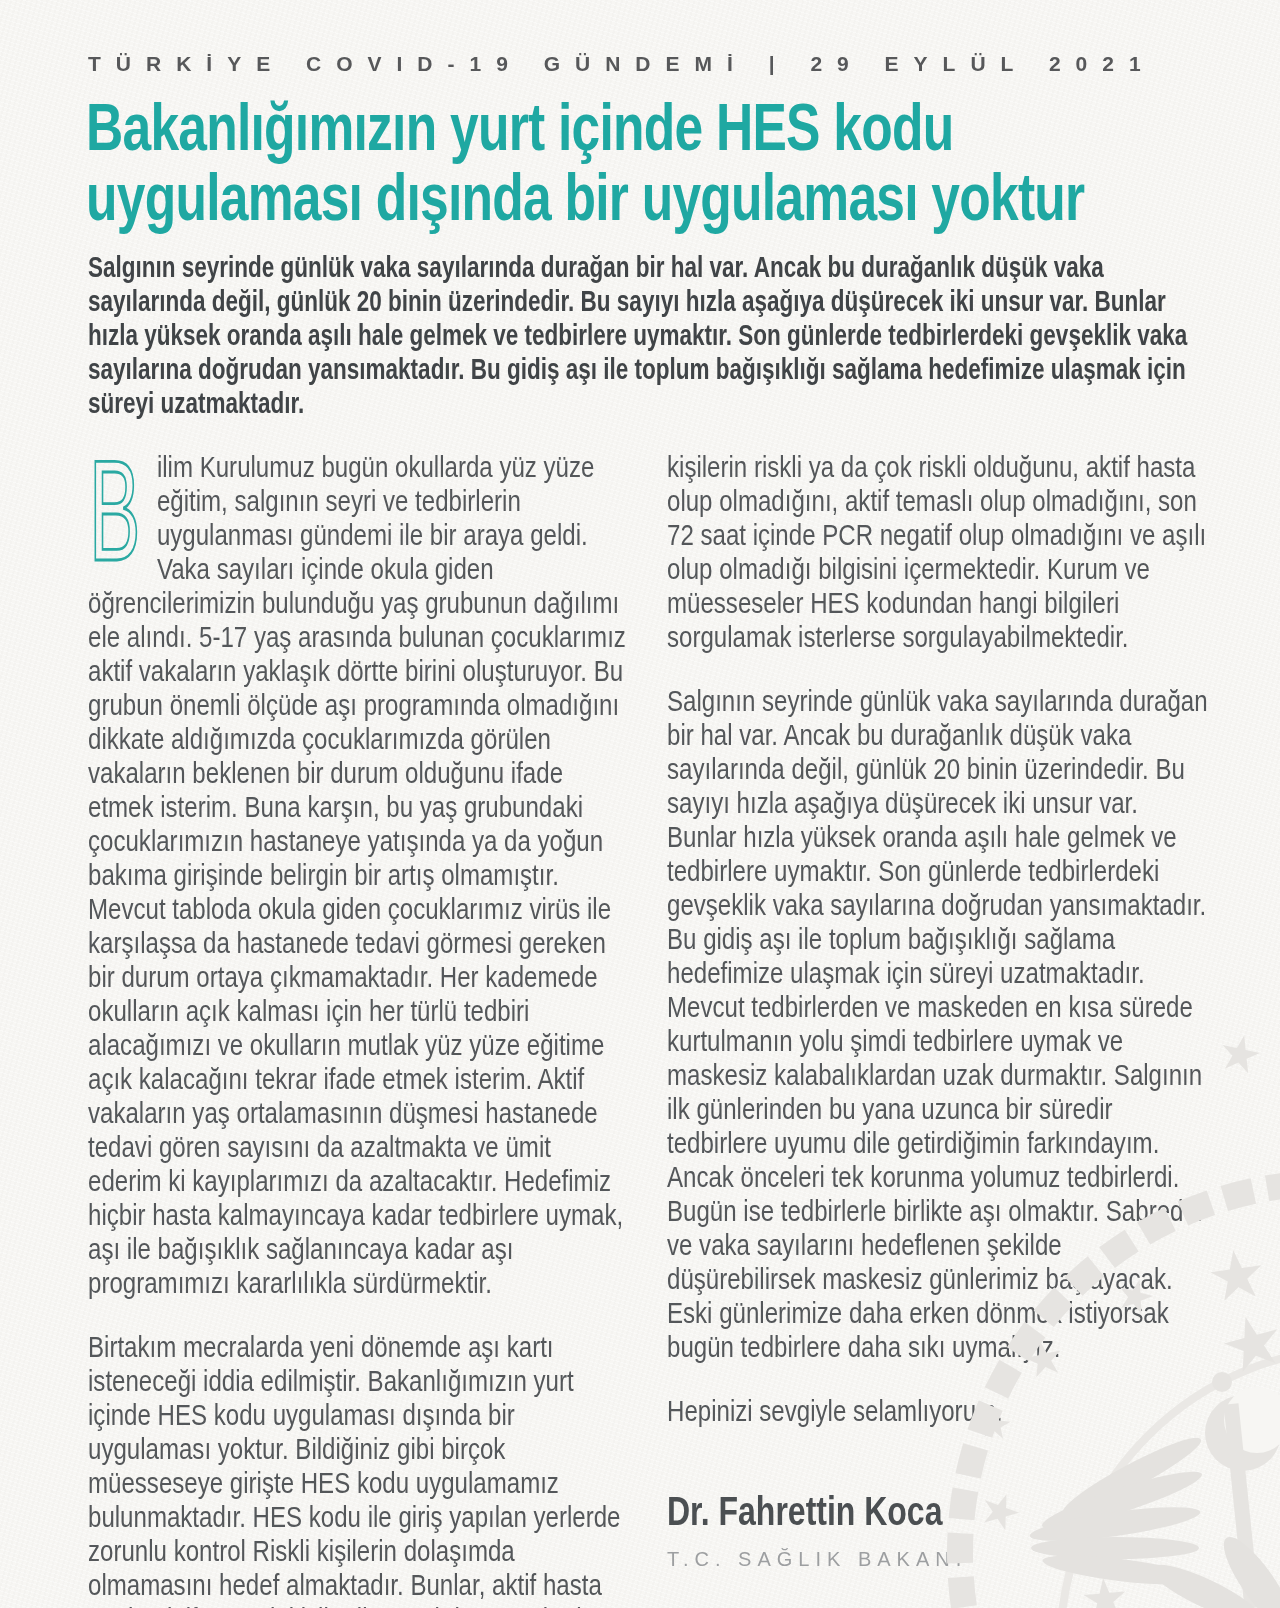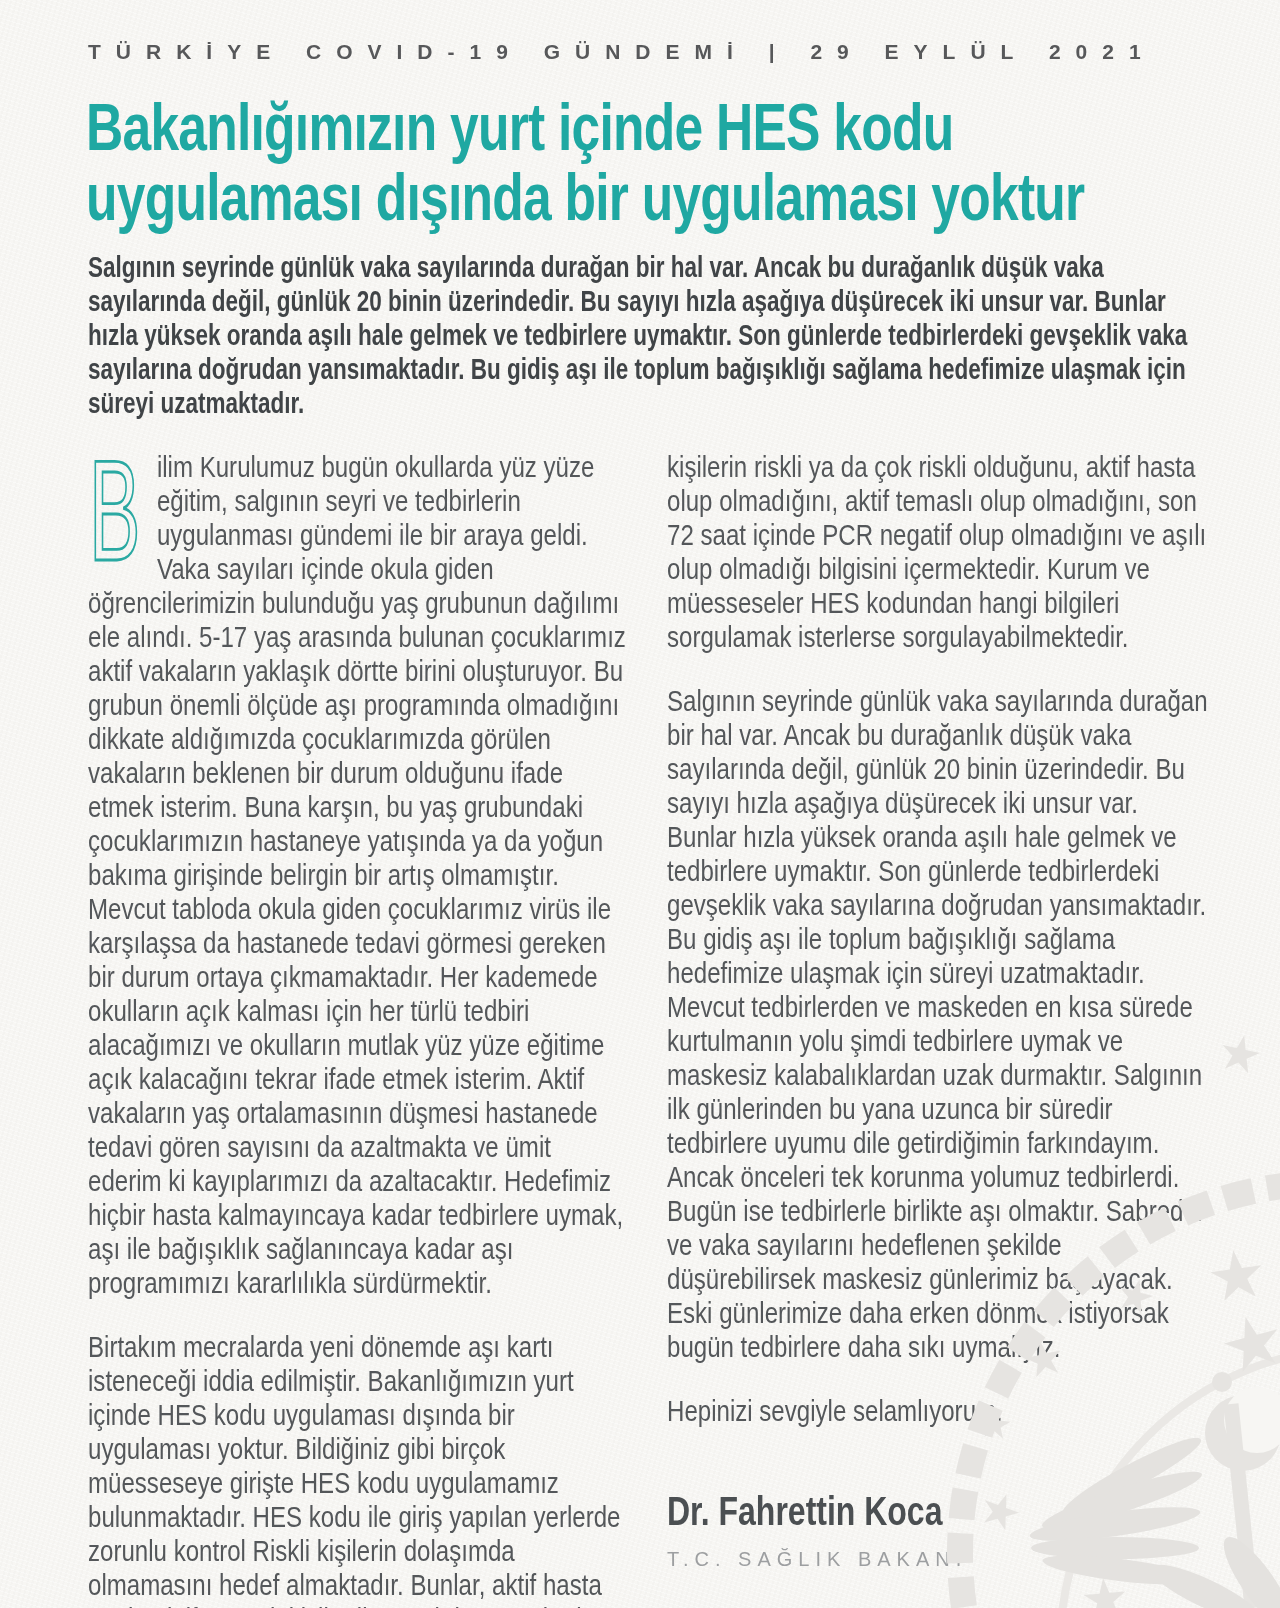--- a/index.html
+++ b/index.html
@@ -8,21 +8,21 @@
     font-family:"Liberation Sans", sans-serif;
     background-color:#f7f6f3;
     background-image:
       repeating-linear-gradient(105deg, rgba(0,0,0,0.013) 0 2px, transparent 2px 5px),
       repeating-linear-gradient(17deg, rgba(255,255,255,0.4) 0 1px, transparent 1px 4px);
     position:relative;
   }
   .page{position:absolute;inset:0;}
 
   .masthead{
-    position:absolute;left:88px;top:40px;
+    position:absolute;left:88px;top:52px;
     font-size:21px;font-weight:bold;color:#57585a;
     letter-spacing:15px;white-space:nowrap;
   }
 
   .headline{
     position:absolute;left:86px;top:92px;width:1480px;
     transform:scaleX(0.77);transform-origin:0 0;
     font-size:67px;font-weight:bold;line-height:70px;
     color:#1fa8a2;letter-spacing:-1px;
   }

